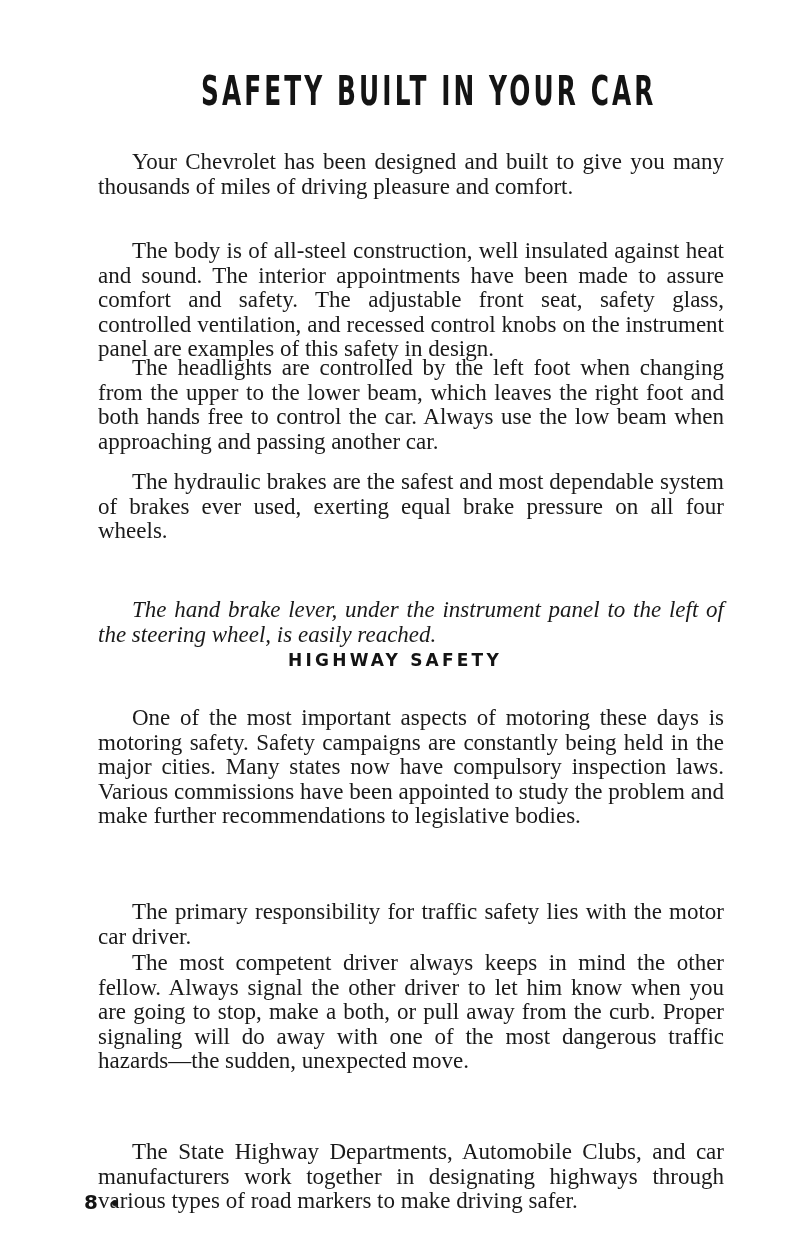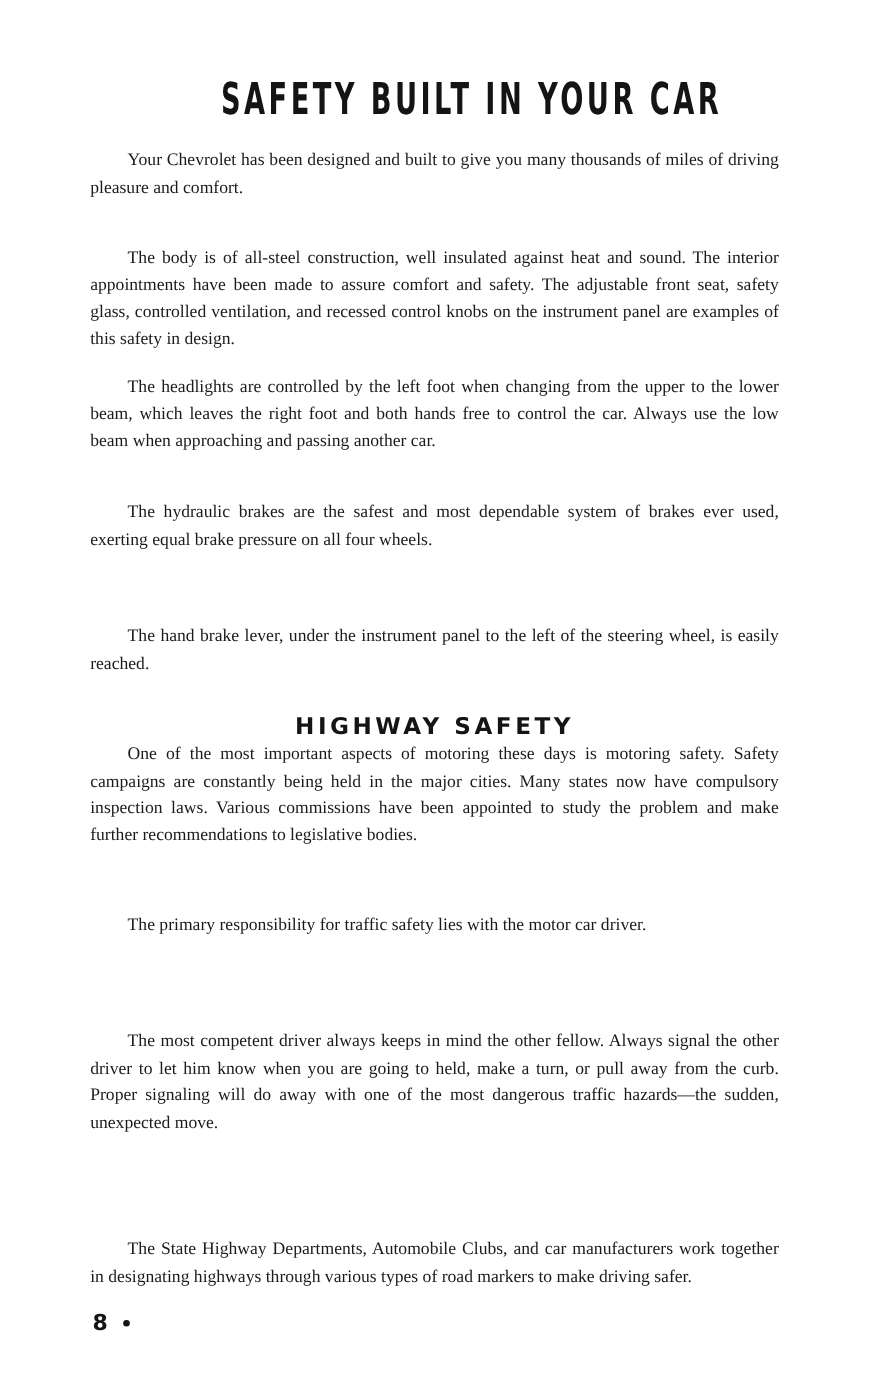--- a/index.html
+++ b/index.html
@@ -36,32 +36,32 @@
       color: #141414;
       line-height: 50px;
     }
     .section-heading {
       position: absolute;
       left: 0;
       width: 626px;
       text-align: center;
       font-family: "DejaVu Sans", sans-serif;
       font-weight: bold;
-      font-size: 21px;
+      font-size: 17px;
       letter-spacing: 3.2px;
       color: #141414;
       line-height: 24px;
     }
     .para {
       position: absolute;
       left: 0;
       width: 626px;
-      margin: 0;
+      margin: 16px;
       font-family: "Liberation Serif", serif;
-      font-size: 16px;
+      font-size: 23px;
       line-height: 24.6px;
       text-align: justify;
       text-indent: 34px;
       color: #1a1a1a;
       hyphens: manual;
     }
     .page-number {
       position: absolute;
       left: 84px;
       top: 1188px;
@@ -84,24 +84,24 @@
 </head>
 <body>
 
 <div class="page">
   <div class="page-title">SAFETY BUILT IN YOUR CAR</div>
 
   <p class="para" style="top:134px;">Your Chevrolet has been designed and built to give you many thousands of miles of driving pleasure and comfort.</p>
   <p class="para" style="top:223px;">The body is of all-steel construction, well insulated against heat and sound. The interior appointments have been made to assure comfort and safety. The adjustable front seat, safety glass, controlled ventilation, and recessed control knobs on the instrument panel are examples of this safety in design.</p>
   <p class="para" style="top:340px;">The headlights are controlled by the left foot when changing from the upper to the lower beam, which leaves the right foot and both hands free to control the car. Always use the low beam when approaching and passing another car.</p>
   <p class="para" style="top:454px;">The hydraulic brakes are the safest and most dependable sys­tem of brakes ever used, exerting equal brake pressure on all four wheels.</p>
-  <p class="para" style="top:567px;">The hand brake lever, under the instrument panel to the left of the steering wheel, is easily reached.</p>
+  <p class="para" style="top:582px;font-style:italic;">The hand brake lever, under the instrument panel to the left of the steering wheel, is easily reached.</p>
 
   <div class="section-heading" style="top:648px;">HIGHWAY SAFETY</div>
 
-  <p class="para" style="top:674px;">One of the most important aspects of motoring these days is motoring safety. Safety campaigns are constantly being held in the major cities. Many states now have compulsory inspec­tion laws. Various commissions have been appointed to study the problem and make further recommendations to legislative bodies.</p>
-  <p class="para" style="top:829px;">The primary responsibility for traffic safety lies with the motor car driver.</p>
-  <p class="para" style="top:935px;">The most competent driver always keeps in mind the other fellow. Always signal the other driver to let him know when you are going to held, make a turn, or pull away from the curb. Proper signaling will do away with one of the most dangerous traffic hazards—the sudden, unexpected move.</p>
+  <p class="para" style="top:690px;">One of the most important aspects of motoring these days is motoring safety. Safety campaigns are constantly being held in the major cities. Many states now have compulsory inspec­tion laws. Various commissions have been appointed to study the problem and make further recommendations to legislative bodies.</p>
+  <p class="para" style="top:884px;">The primary responsibility for traffic safety lies with the motor car driver.</p>
+  <p class="para" style="top:935px;">The most competent driver always keeps in mind the other fellow. Always signal the other driver to let him know when you are going to stop, make a both, or pull away from the curb. Proper signaling will do away with one of the most dangerous traffic hazards—the sudden, unexpected move.</p>
   <p class="para" style="top:1124px;">The State Highway Departments, Automobile Clubs, and car manufacturers work together in designating highways through various types of road markers to make driving safer.</p>
 </div>
 
 <div class="page-number">8</div>
 <div class="page-bullet"></div>
 
 </body></html>

